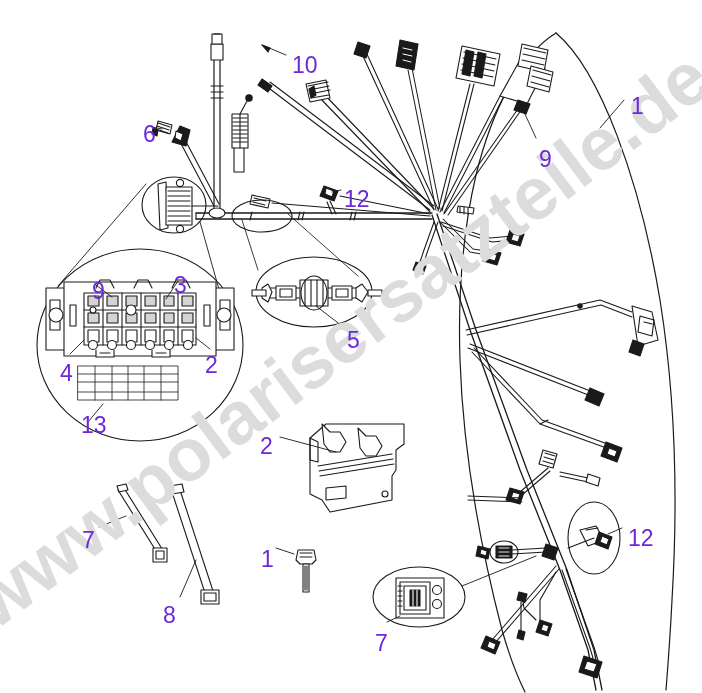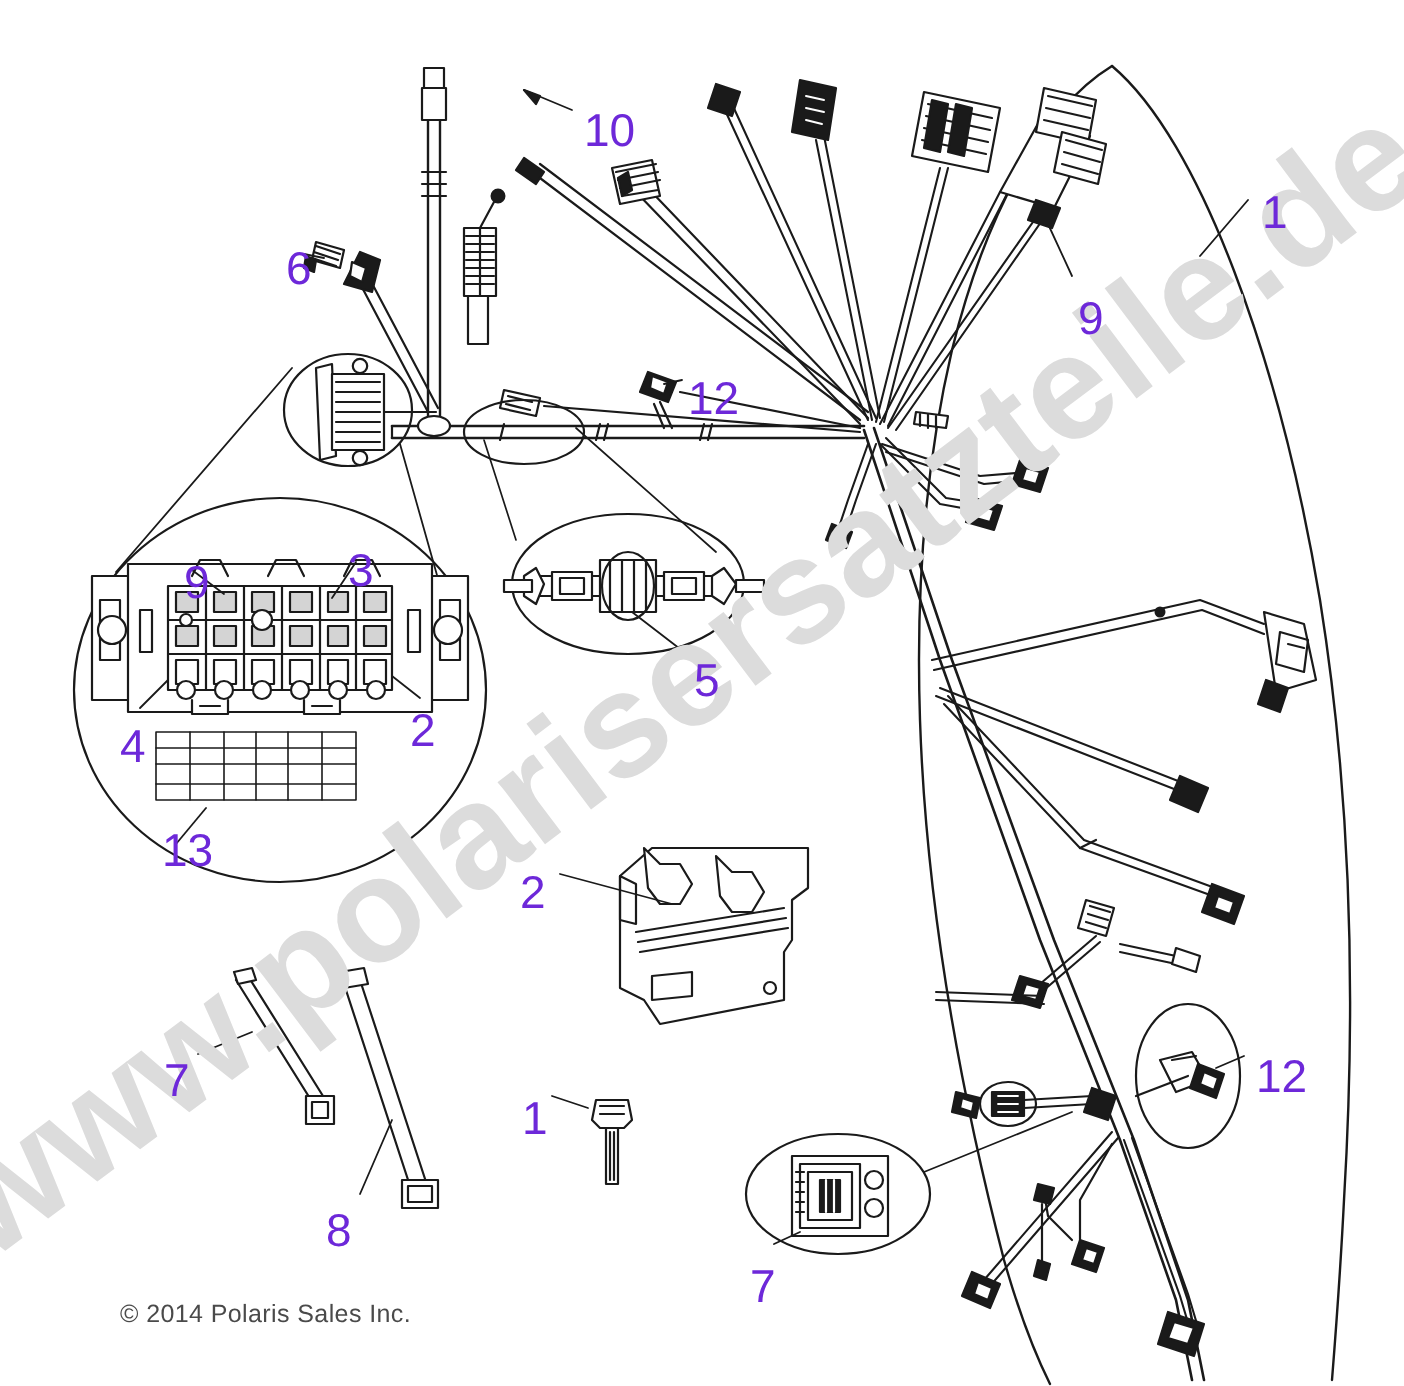--- a/index.html
+++ b/index.html
@@ -369,15 +369,14 @@
   <div class="callout" style="left:92px;top:278px">9</div>
   <div class="callout" style="left:292px;top:52px">10</div>
   <div class="callout" style="left:260px;top:433px">2</div>
   <div class="callout" style="left:344px;top:186px">12</div>
   <div class="callout" style="left:81px;top:412px">13</div>
   <div class="callout" style="left:628px;top:525px">12</div>
   <div class="callout" style="left:539px;top:146px">9</div>
   <div class="callout" style="left:375px;top:630px">7</div>
   <div class="callout" style="left:261px;top:546px">1</div>
 
-  <div class="copyright">© 2014 Polaris Sales Inc.</div>
 
 </div>
 
 </body></html>

